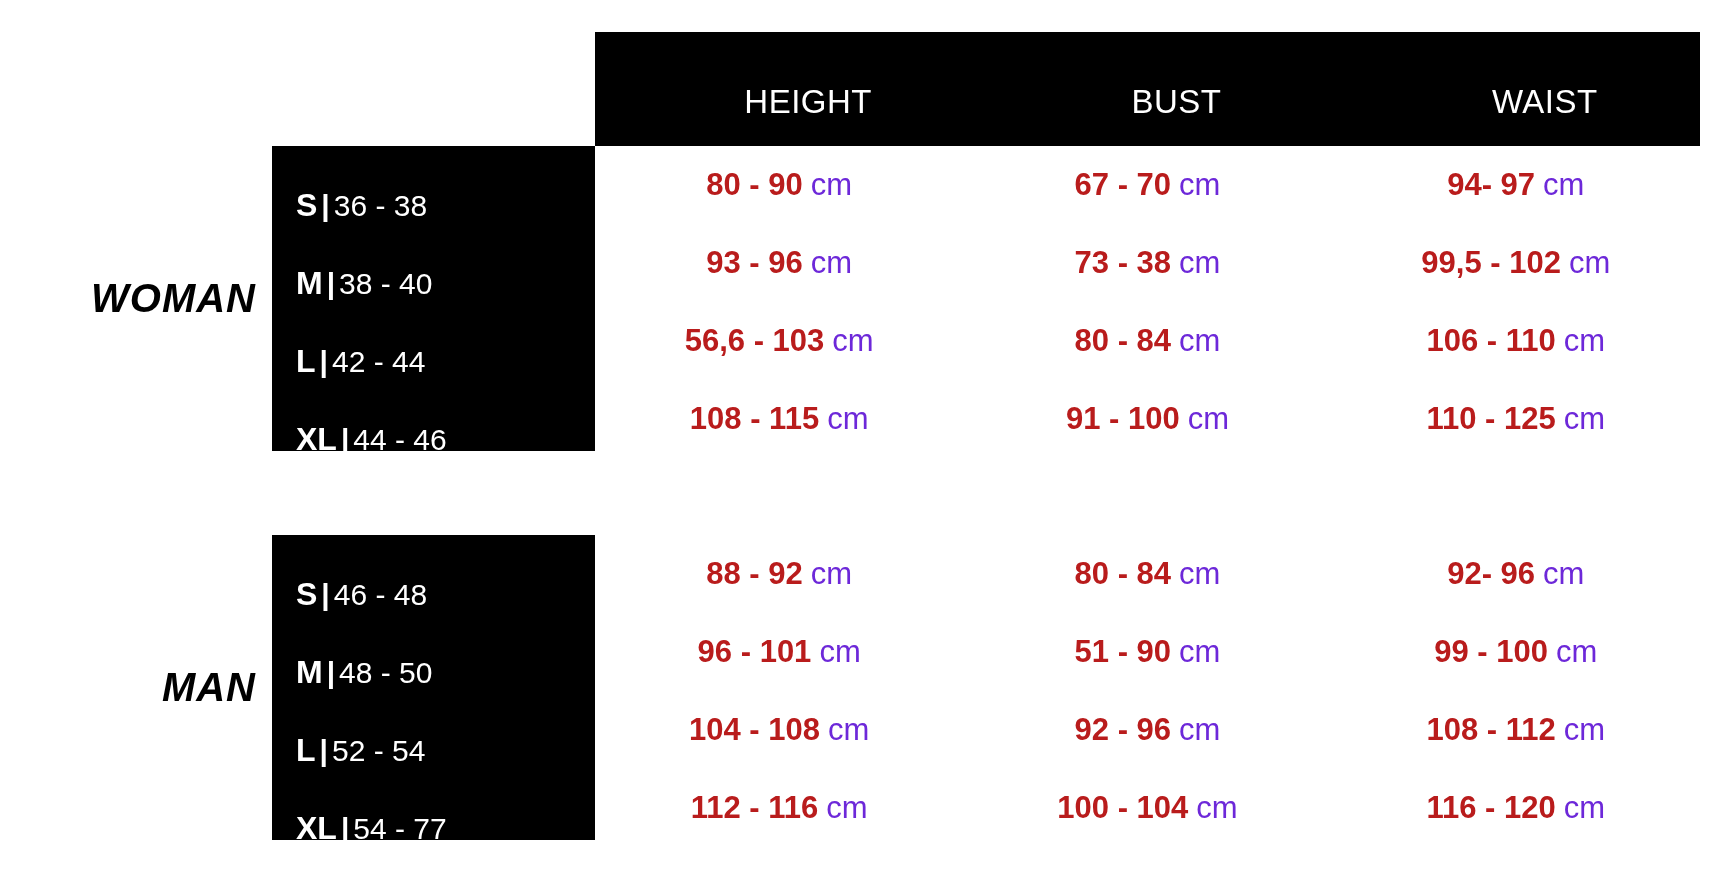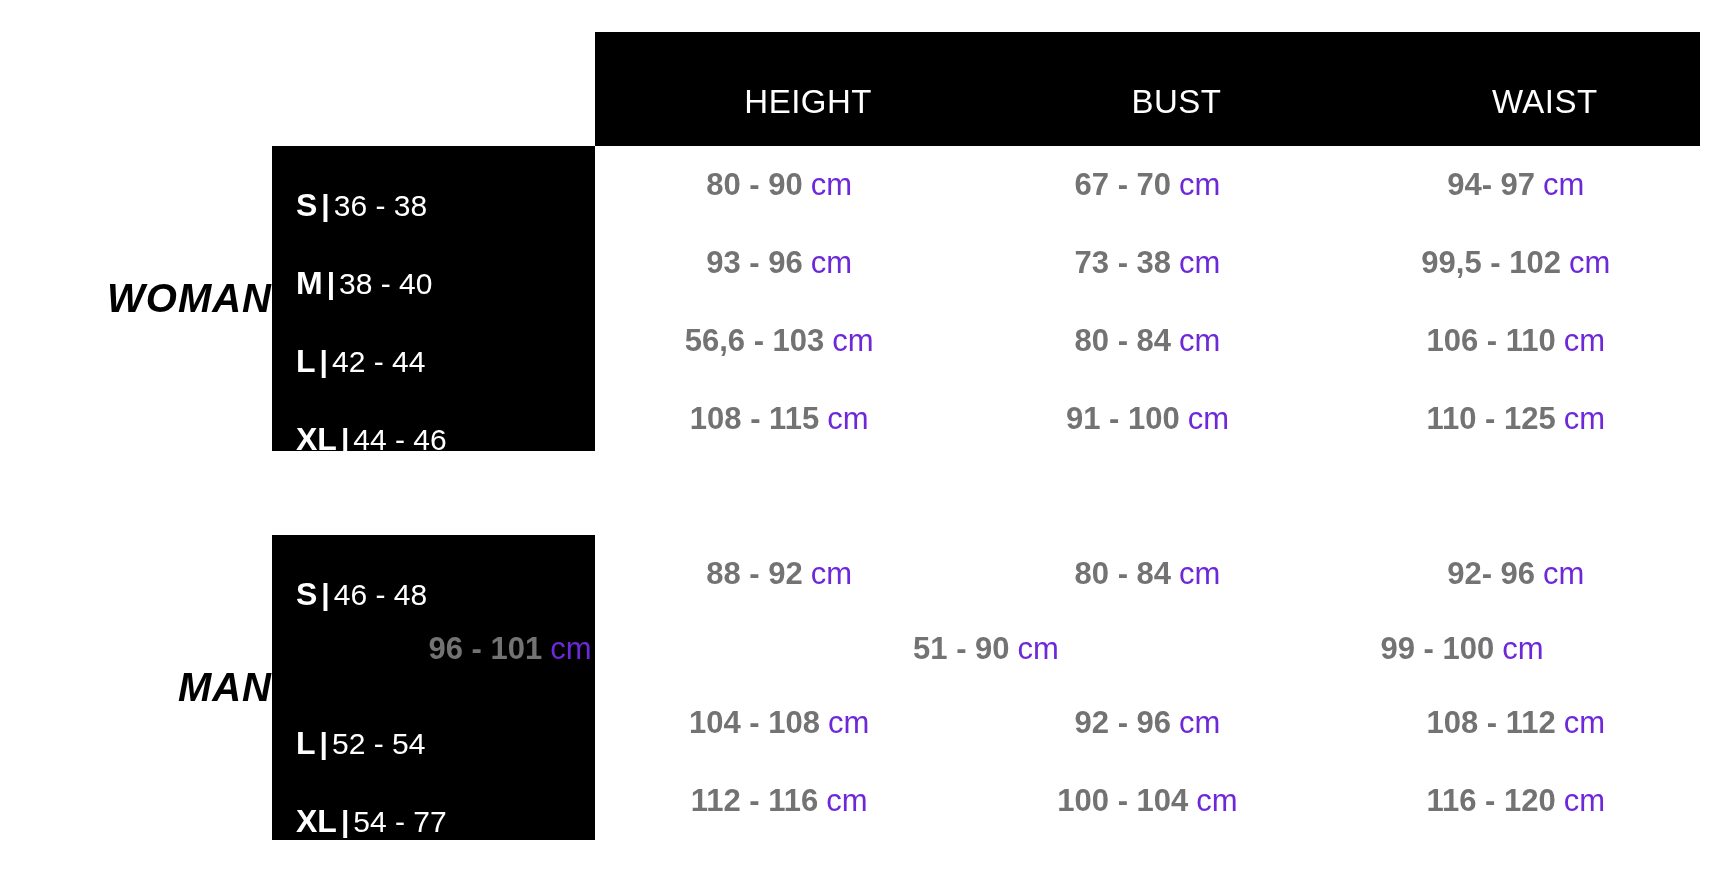--- a/index.html
+++ b/index.html
@@ -52,21 +52,21 @@
   .section {
     position: absolute;
     left: 0;
     width: 1711px;
   }
   .section.woman { top: 146px; height: 305px; }
   .section.man   { top: 535px; height: 305px; }
 
   .group-label {
     position: absolute;
-    left: 16px;
+    left: 0;
     top: 0;
     width: 272px;
     height: 305px;
     display: flex;
     align-items: center;
     justify-content: flex-end;
     padding-right: 16px;
     box-sizing: border-box;
     font-style: italic;
     font-weight: bold;
@@ -122,21 +122,21 @@
     flex: 1 1 0;
     display: flex;
     align-items: center;
     justify-content: center;
     color: #6d6d6d;
     font-size: 31px;
     white-space: nowrap;
   }
   .cell-measure .val {
     font-weight: bold;
-    color: #737373;
+    color: #b91c1c;
   }
   .cell-measure .unit {
     font-weight: 400;
     color: #6d28d9;
     margin-left: 8px;
   }
 </style>
 </head>
 <body>
 
@@ -247,20 +247,23 @@
           <span class="val">80 - 84</span>
             <span class="unit">cm</span>
         </div>
         <div class="cell-measure">
           <span class="val">92- 96</span>
             <span class="unit">cm</span>
         </div>
       </div>
 
       <div class="row">
+        <div class="cell-size">
+          <span class="sz">M</span><span class="sep">|</span><span class="eu">48 - 50</span>
+        </div>
         <div class="cell-measure">
           <span class="val">96 - 101</span>
             <span class="unit">cm</span>
         </div>
         <div class="cell-measure">
           <span class="val">51 - 90</span>
             <span class="unit">cm</span>
         </div>
         <div class="cell-measure">
           <span class="val">99 - 100</span>

